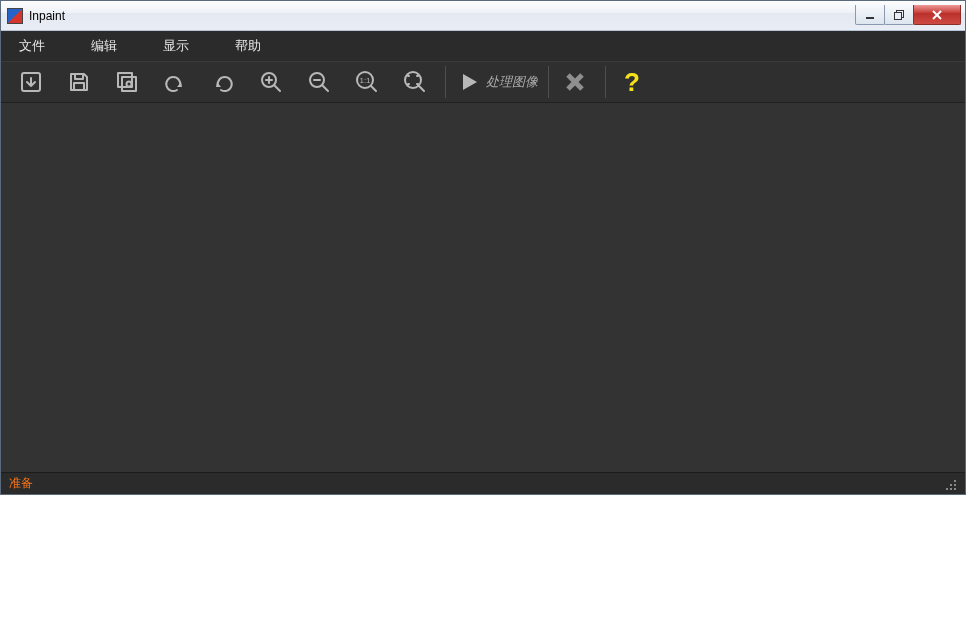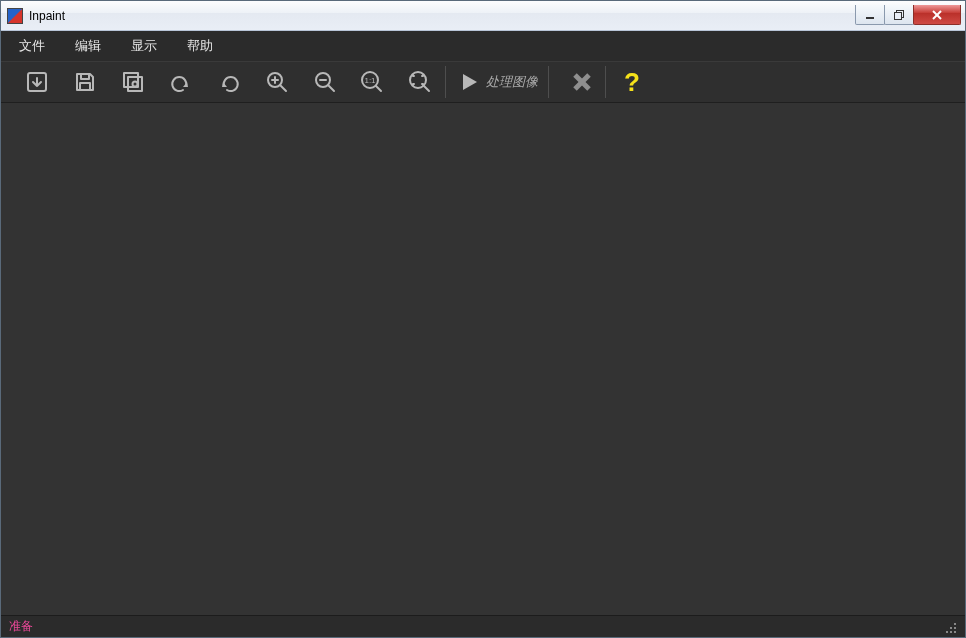--- a/index.html
+++ b/index.html
@@ -1,41 +1,41 @@
 <!DOCTYPE html>
 <html><head>
 <meta charset="utf-8">
 <style>
   * { margin: 0; padding: 0; box-sizing: border-box; }
   html, body { width: 966px; height: 638px; font-family: "Microsoft YaHei", "Segoe UI", Tahoma, sans-serif; overflow: hidden; background: #fff; }
-  .window { width: 966px; height: 638px; border: 1px solid #5a6a7a; display: flex; flex-direction: column; }
+  .window { width: 966px; height: 495px; border: 1px solid #5a6a7a; display: flex; flex-direction: column; }
   
   .titlebar { height: 30px; background: linear-gradient(#fdfdfe,#eef2f7 40%,#e4e9f1 41%,#e9eef6); display: flex; align-items: center; border-bottom: 1px solid #b8c5d8; }
   .app-icon { width: 16px; height: 16px; margin: 0 6px; background: linear-gradient(135deg,#2563c9 0 48%,#d6352b 52% 100%); border: 1px solid #444; }
   .title-text { font-size: 12px; color: #000; flex: 0 0 auto; }
   .title-spacer { flex: 1; }
   .win-btns { display: flex; height: 20px; margin-right: 4px; margin-top: -1px; }
   .win-btn { width: 30px; height: 20px; border: 1px solid #8a99ad; border-top: none; margin-left: -1px; display: flex; align-items: center; justify-content: center; background: linear-gradient(#f6f9fc,#dde5ef); border-bottom-left-radius: 2px; border-bottom-right-radius: 2px; }
   .win-btn svg { display:block; }
   .win-close { width: 48px; background: linear-gradient(#e99,#c8403a 40%,#b92f29 41%,#cf4a44); border-color:#8c2e28;}
   
-  .menubar { height: 30px; background: #2b2b2b; display: flex; align-items: center; padding: 0 8px; color: #e6e6e6; font-size: 13px; gap: 0; }
+  .menubar { height: 30px; background: #2b2b2b; display: flex; align-items: center; padding: 0 8px; color: #e6e6e6; font-size: 13px; gap: 16px; }
   .menu-item { padding: 6px 20px 6px 10px; cursor: default; }
   
   .toolbar { height: 42px; background: #2f2f2f; border-top: 1px solid #3a3a3a; border-bottom: 1px solid #1f1f1f; display: flex; align-items: center; padding: 0 12px; }
-  .tbtn { width: 36px; height: 36px; display: flex; align-items: center; justify-content: flex-end; margin-right: 12px; cursor: default; }
+  .tbtn { width: 36px; height: 36px; display: flex; align-items: center; justify-content: center; margin-right: 12px; cursor: default; }
   .tbtn svg { display: block; }
   .tsep { width: 1px; height: 32px; background: #4e4e4e; margin: 0 8px 0 0; }
   .process-btn { display: flex; align-items: center; color: #aaa; font-size: 13px; padding: 0 10px 0 4px; height:36px;font-style:italic;}
   .process-btn .play { margin-right: 6px; }
   .help-btn { color: #f5e11a; font-size: 26px; font-weight: bold; width: 36px; text-align: center; }
   
   .canvas { flex: 1; background: #333333; position: relative; }
   
-  .statusbar { height: 22px; background: #2b2b2b; border-top:1px solid #1c1c1c; color: #ec4899; font-size: 12px; display: flex; align-items: center; padding: 0 8px; justify-content: space-between; }
+  .statusbar { height: 22px; background: #2b2b2b; border-top:1px solid #1c1c1c; color: #f97316; font-size: 12px; display: flex; align-items: center; padding: 0 8px; justify-content: space-between; }
   .grip { width: 14px; height: 14px; position: relative; }
   .grip::before { content:""; position:absolute; right:0; bottom:0; width:12px;height:12px; background:
     radial-gradient(circle at 10px 10px,#888 1px,transparent 1.2px),
     radial-gradient(circle at 6px 10px,#888 1px,transparent 1.2px),
     radial-gradient(circle at 10px 6px,#888 1px,transparent 1.2px),
     radial-gradient(circle at 2px 10px,#888 1px,transparent 1.2px),
     radial-gradient(circle at 6px 6px,#888 1px,transparent 1.2px),
     radial-gradient(circle at 10px 2px,#888 1px,transparent 1.2px);
   }
   .ico-stroke { stroke:#b8b8b8; stroke-width:2; fill:none; stroke-linecap:round; stroke-linejoin:round; }

